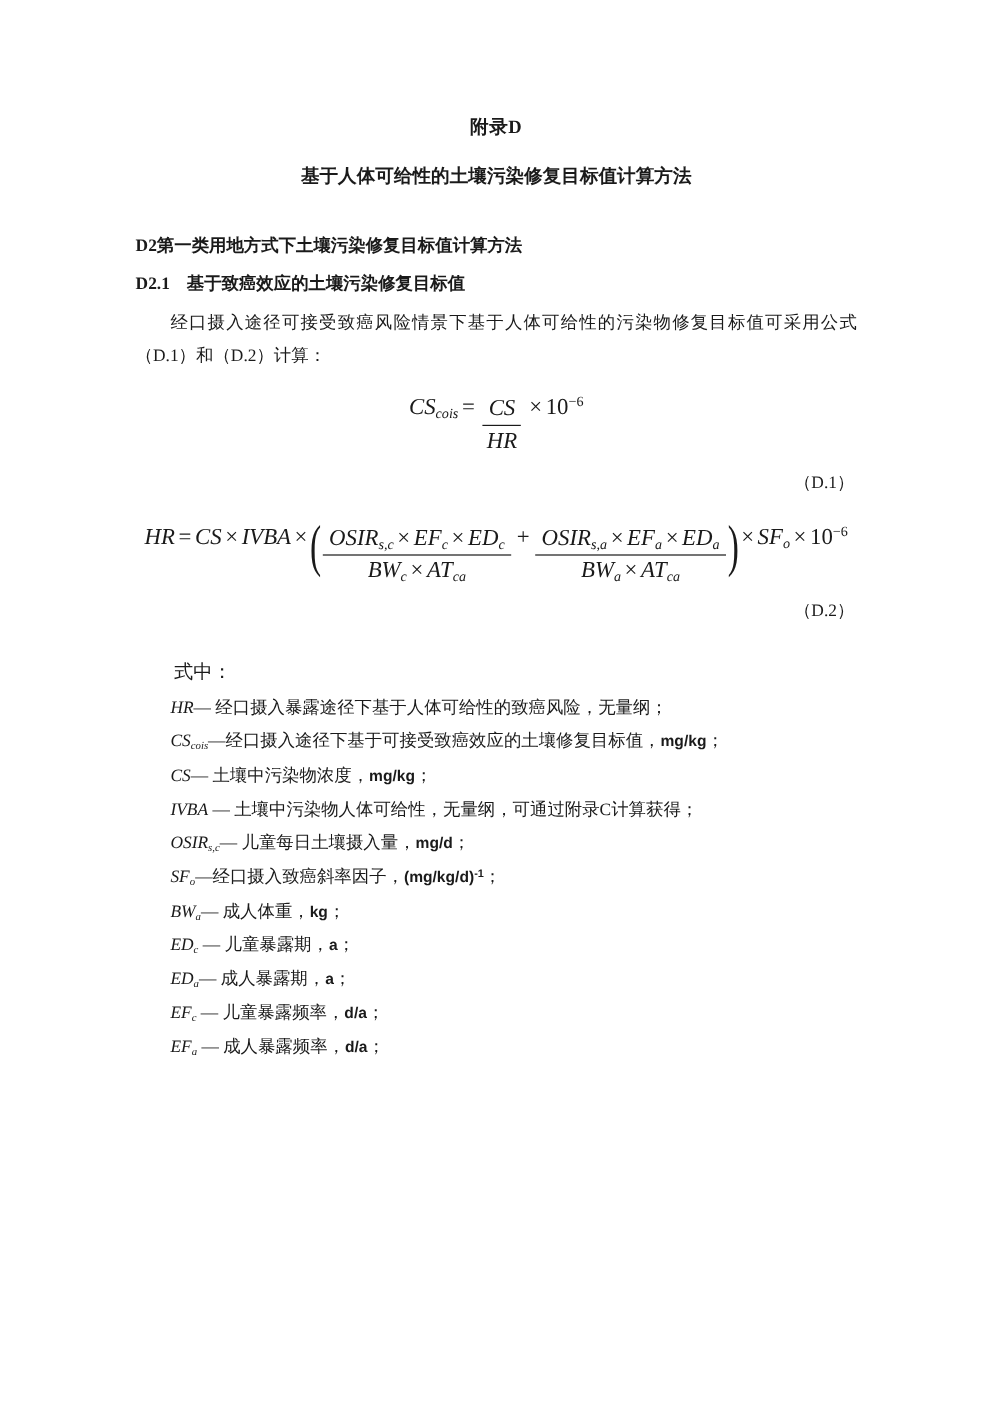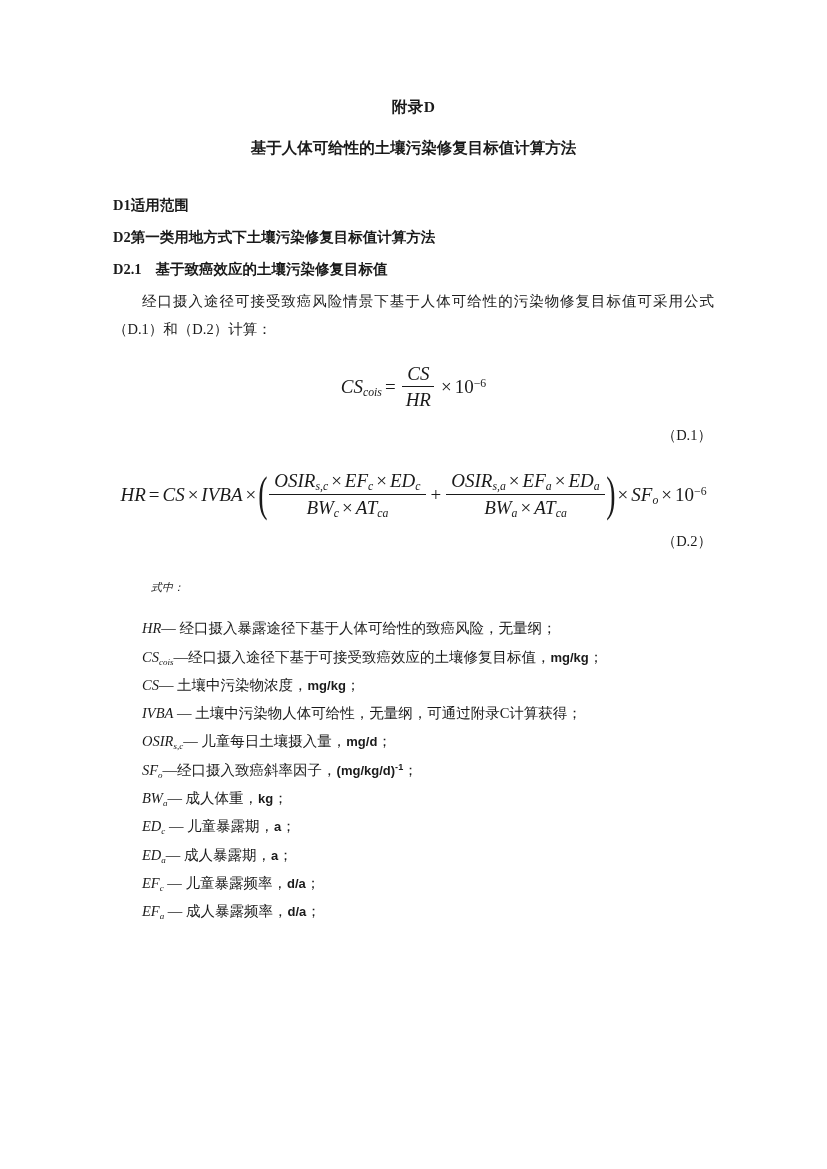--- a/index.html
+++ b/index.html
@@ -87,21 +87,21 @@
     font-size: 14.5px;
     margin: 8px 0 0 0;
     padding-right: 2px;
     line-height: 1.6;
   }
   .eqnum.e1 { margin-top: 12px; }
   .eqnum.e2 { margin-top: 10px; }
 
   .math {
     display: inline-flex;
-    align-items: center;
+    align-items: flex-start;
     justify-content: center;
     font-style: italic;
     font-size: 19px;
     white-space: nowrap;
   }
   .math .op {
     font-style: normal;
     padding: 0 3px;
   }
   .math .nm { font-style: normal; }
@@ -143,25 +143,24 @@
     margin: 0 -4px;
     position: relative;
     top: -1px;
   }
 
   
   .deflist {
     margin: 24px 0 0 0;
   }
   .def-intro {
-    font-size: 11px;
+    font-size: 16px;
     text-indent: 2em;
     line-height: 1.95;
-    margin: 16px;
-    font-style: italic;
+    margin: 0;
   }
   .def-row {
     font-size: 14.5px;
     line-height: 1.95;
     text-indent: 2em;
     margin: 0;
     white-space: nowrap;
   }
   .sym {
     font-style: italic;
@@ -190,21 +189,20 @@
 </style>
 </head>
 <body>
 
 <div class="page">
   <div class="content">
 
     <div class="appendix-title">附录D</div>
     <div class="appendix-name">基于人体可给性的土壤污染修复目标值计算方法</div>
 
-    <div class="sec-h1">D1适用范围</div>
 
     <div class="sec-h1">D2第一类用地方式下土壤污染修复目标值计算方法</div>
 
     <div class="sec-h2">
       <span class="num">D2.1</span><span>基于致癌效应的土壤污染修复目标值</span>
     </div>
     <p class="body">经口摄入途径可接受致癌风险情景下基于人体可给性的污染物修复目标值可采用公式（D.1）和（D.2）计算：</p>
 
     <div class="formula-block f1">
       <span class="math">

